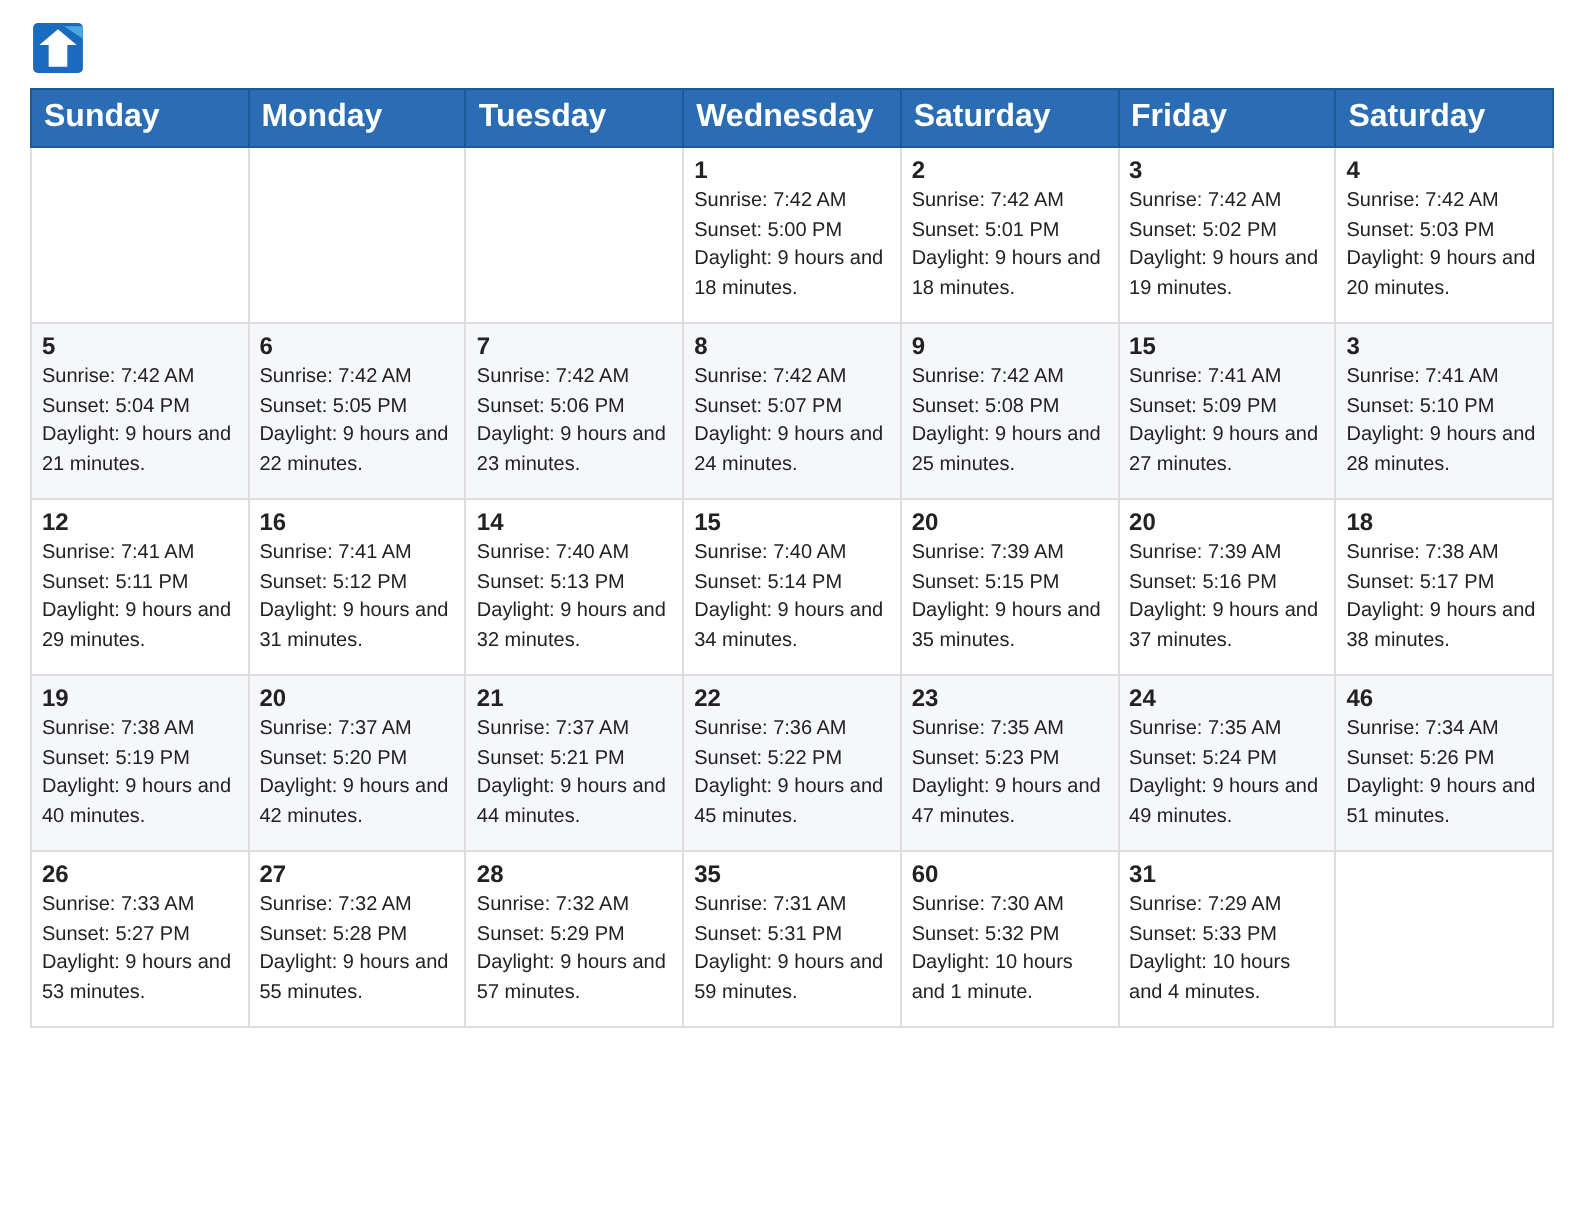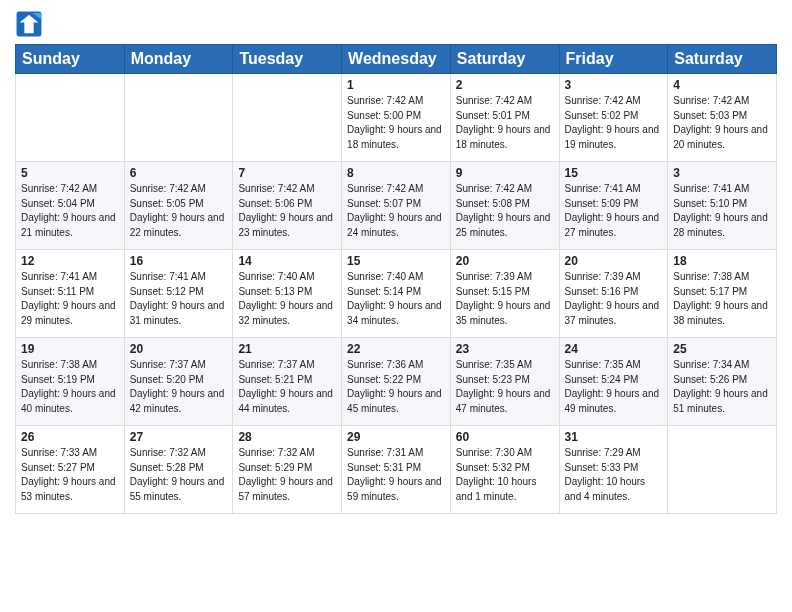--- a/index.html
+++ b/index.html
@@ -230,39 +230,39 @@
           </td>
           <td>
             <span class="day-num">23</span>
             <div class="day-info">Sunrise: 7:35 AM<br>Sunset: 5:23 PM<br>Daylight: 9 hours and 47 minutes.</div>
           </td>
           <td>
             <span class="day-num">24</span>
             <div class="day-info">Sunrise: 7:35 AM<br>Sunset: 5:24 PM<br>Daylight: 9 hours and 49 minutes.</div>
           </td>
           <td>
-            <span class="day-num">25</span>
+            <span class="day-num">46</span>
             <div class="day-info">Sunrise: 7:34 AM<br>Sunset: 5:26 PM<br>Daylight: 9 hours and 51 minutes.</div>
           </td>
         </tr>
         <tr>
           <td>
             <span class="day-num">26</span>
             <div class="day-info">Sunrise: 7:33 AM<br>Sunset: 5:27 PM<br>Daylight: 9 hours and 53 minutes.</div>
           </td>
           <td>
             <span class="day-num">27</span>
             <div class="day-info">Sunrise: 7:32 AM<br>Sunset: 5:28 PM<br>Daylight: 9 hours and 55 minutes.</div>
           </td>
           <td>
             <span class="day-num">28</span>
             <div class="day-info">Sunrise: 7:32 AM<br>Sunset: 5:29 PM<br>Daylight: 9 hours and 57 minutes.</div>
           </td>
           <td>
-            <span class="day-num">29</span>
+            <span class="day-num">35</span>
             <div class="day-info">Sunrise: 7:31 AM<br>Sunset: 5:31 PM<br>Daylight: 9 hours and 59 minutes.</div>
           </td>
           <td>
             <span class="day-num">60</span>
             <div class="day-info">Sunrise: 7:30 AM<br>Sunset: 5:32 PM<br>Daylight: 10 hours and 1 minute.</div>
           </td>
           <td>
             <span class="day-num">31</span>
             <div class="day-info">Sunrise: 7:29 AM<br>Sunset: 5:33 PM<br>Daylight: 10 hours and 4 minutes.</div>
           </td>

